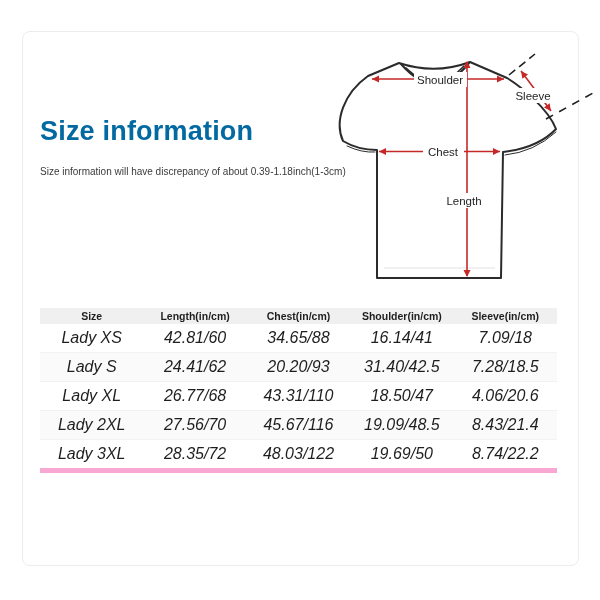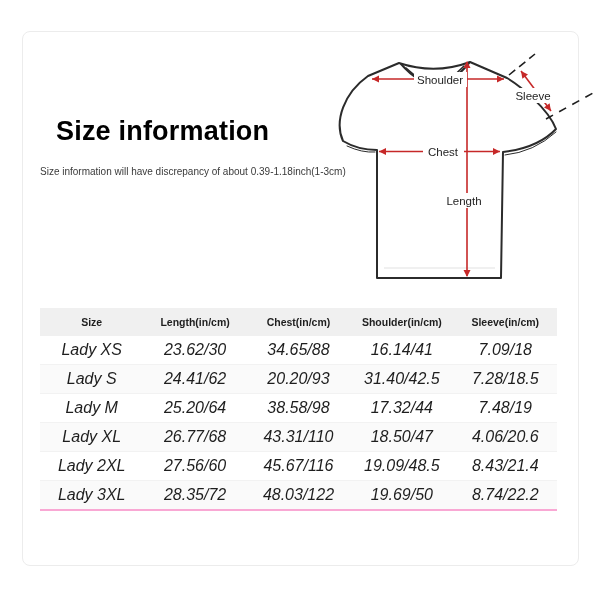--- a/index.html
+++ b/index.html
@@ -5,47 +5,47 @@
   html,body{margin:0;padding:0;}
   body{
     width:600px;height:600px;background:#ffffff;position:relative;overflow:hidden;
     font-family:"Liberation Sans",sans-serif;color:#1e1e1e;
   }
   .card{
     position:absolute;left:22px;top:31px;width:555px;height:533px;
     background:#fff;border:1px solid #ececec;border-radius:8px;
   }
   .title{
-    position:absolute;left:56px;top:118px;font-size:27px;font-weight:700;
-    color:#000000;line-height:1;letter-spacing:.2px;
+    position:absolute;left:40px;top:118px;font-size:27px;font-weight:700;
+    color:#0369a1;line-height:1;letter-spacing:.2px;
   }
   .subtitle{
     position:absolute;left:40px;top:166px;font-size:10px;color:#3a3a3a;line-height:1.2;
   }
   svg.diagram{position:absolute;left:330px;top:45px;}
   .shirt-outline{fill:#ffffff;stroke:#2b2b2b;stroke-width:2;stroke-linejoin:round;stroke-linecap:round;}
   .shirt-line{fill:none;stroke:#2b2b2b;stroke-linecap:round;}
   .hem-line{stroke:#ebebeb;stroke-width:1.5;}
   .m-line{stroke-width:1.6;fill:none;}
   .m-tick{stroke:#1f1f1f;stroke-width:1.6;fill:none;}
   .m-label{font-family:"Liberation Sans",sans-serif;font-size:11.5px;fill:#1f1f1f;text-anchor:middle;}
   .label-bg{fill:#ffffff;}
   table.size-table{
     position:absolute;left:40px;top:308px;width:517px;
     border-collapse:collapse;table-layout:fixed;text-align:center;color:#1e1e1e;
   }
   table.size-table thead th{
-    background:#f0f0f0;font-size:10.5px;font-weight:700;height:28px;padding:0;
+    background:#f0f0f0;font-size:10.5px;font-weight:700;height:16px;padding:0;
   }
   table.size-table tbody td{
     font-size:16px;font-weight:400;height:28px;padding:0;border-top:1px solid #f2f2f2;font-style:italic;
   }
   table.size-table tbody tr:first-child td{border-top:none;}
   table.size-table tbody tr:nth-child(even){background:#fafafa;}
-  table.size-table tbody tr:last-child td{border-bottom:2px solid #f9a8d4;}
+  table.size-table tbody tr:last-child td{border-bottom:5px solid #f9a8d4;}
 </style>
 </head>
 <body>
 
 <div class="card"></div>
 
 <div class="title">Size information</div>
 <div class="subtitle">Size information will have discrepancy of about 0.39-1.18inch(1-3cm)</div>
 
 <svg class="diagram" width="268" height="255" viewBox="330 45 268 255">
@@ -108,49 +108,42 @@
         <th>Size</th>
         <th>Length(in/cm)</th>
         <th>Chest(in/cm)</th>
         <th>Shoulder(in/cm)</th>
         <th>Sleeve(in/cm)</th>
       </tr>
   </thead>
   <tbody>
       <tr>
         <td>Lady XS</td>
-        <td>23.62/30</td>
+        <td>42.81/60</td>
         <td>34.65/88</td>
         <td>16.14/41</td>
         <td>7.09/18</td>
       </tr>
       <tr>
         <td>Lady S</td>
         <td>24.41/62</td>
         <td>20.20/93</td>
         <td>31.40/42.5</td>
         <td>7.28/18.5</td>
       </tr>
       <tr>
-        <td>Lady M</td>
-        <td>25.20/64</td>
-        <td>38.58/98</td>
-        <td>17.32/44</td>
-        <td>7.48/19</td>
-      </tr>
-      <tr>
         <td>Lady XL</td>
         <td>26.77/68</td>
         <td>43.31/110</td>
         <td>18.50/47</td>
         <td>4.06/20.6</td>
       </tr>
       <tr>
         <td>Lady 2XL</td>
-        <td>27.56/60</td>
+        <td>27.56/70</td>
         <td>45.67/116</td>
         <td>19.09/48.5</td>
         <td>8.43/21.4</td>
       </tr>
       <tr>
         <td>Lady 3XL</td>
         <td>28.35/72</td>
         <td>48.03/122</td>
         <td>19.69/50</td>
         <td>8.74/22.2</td>

